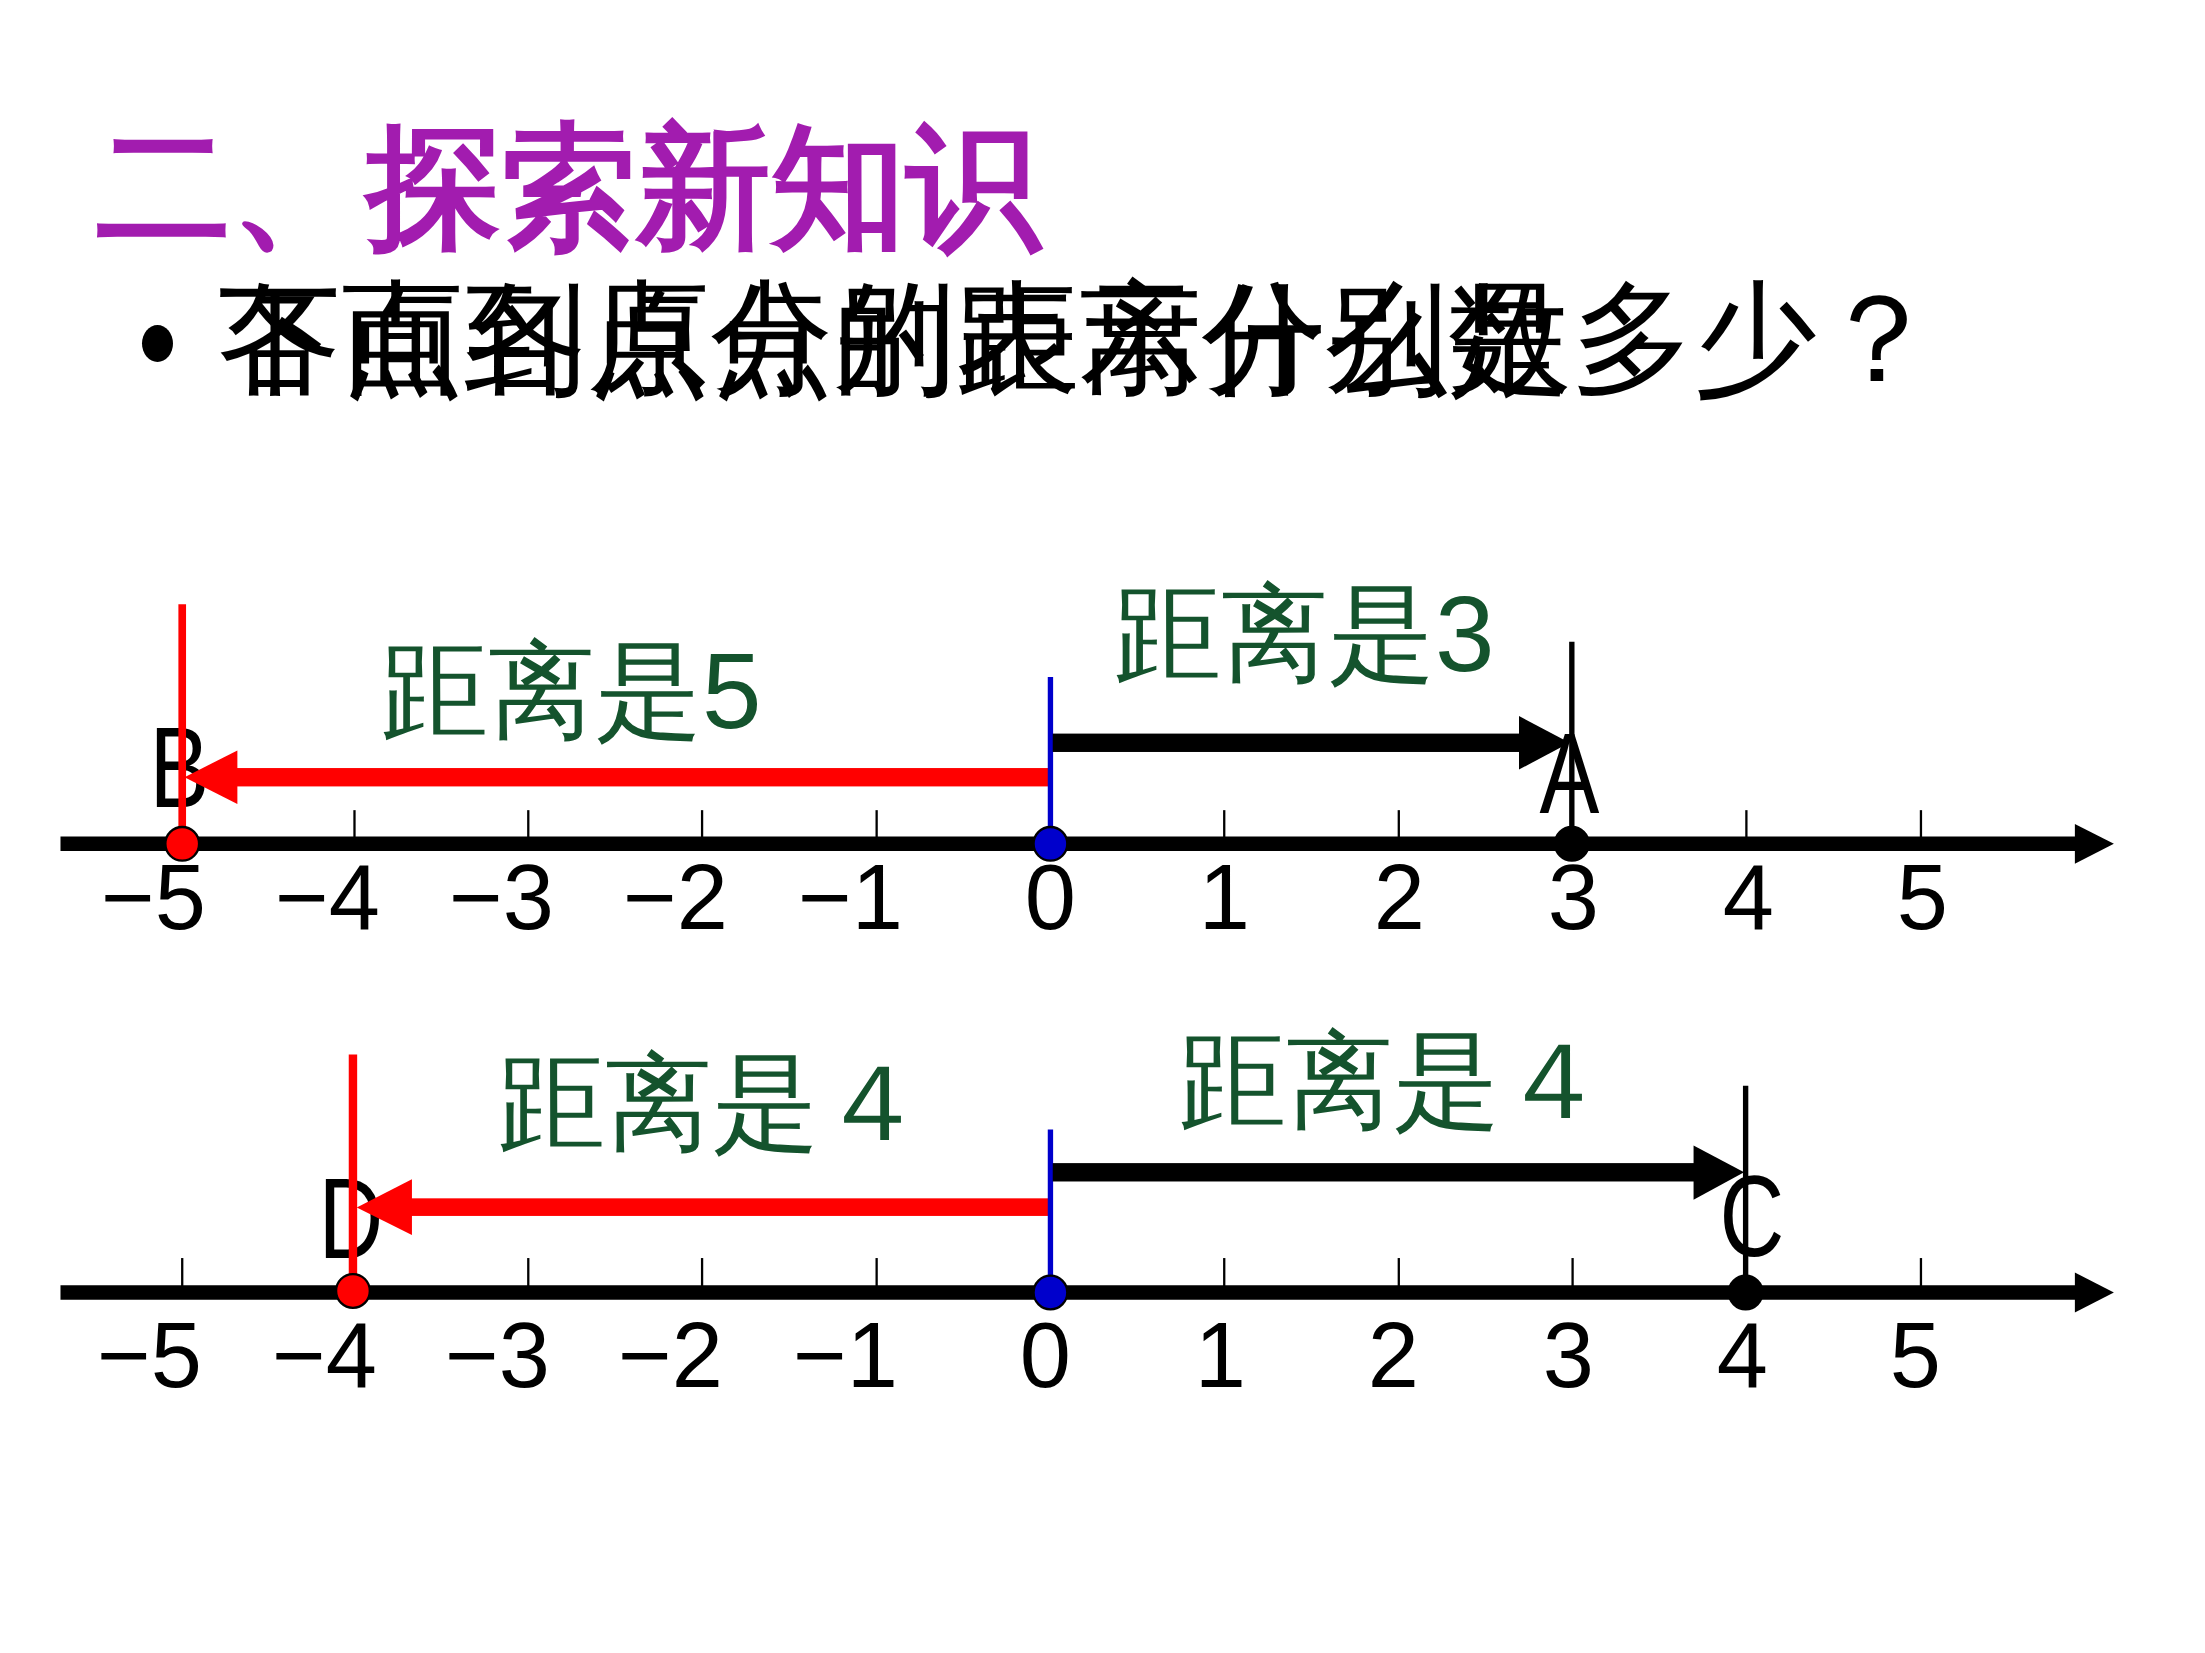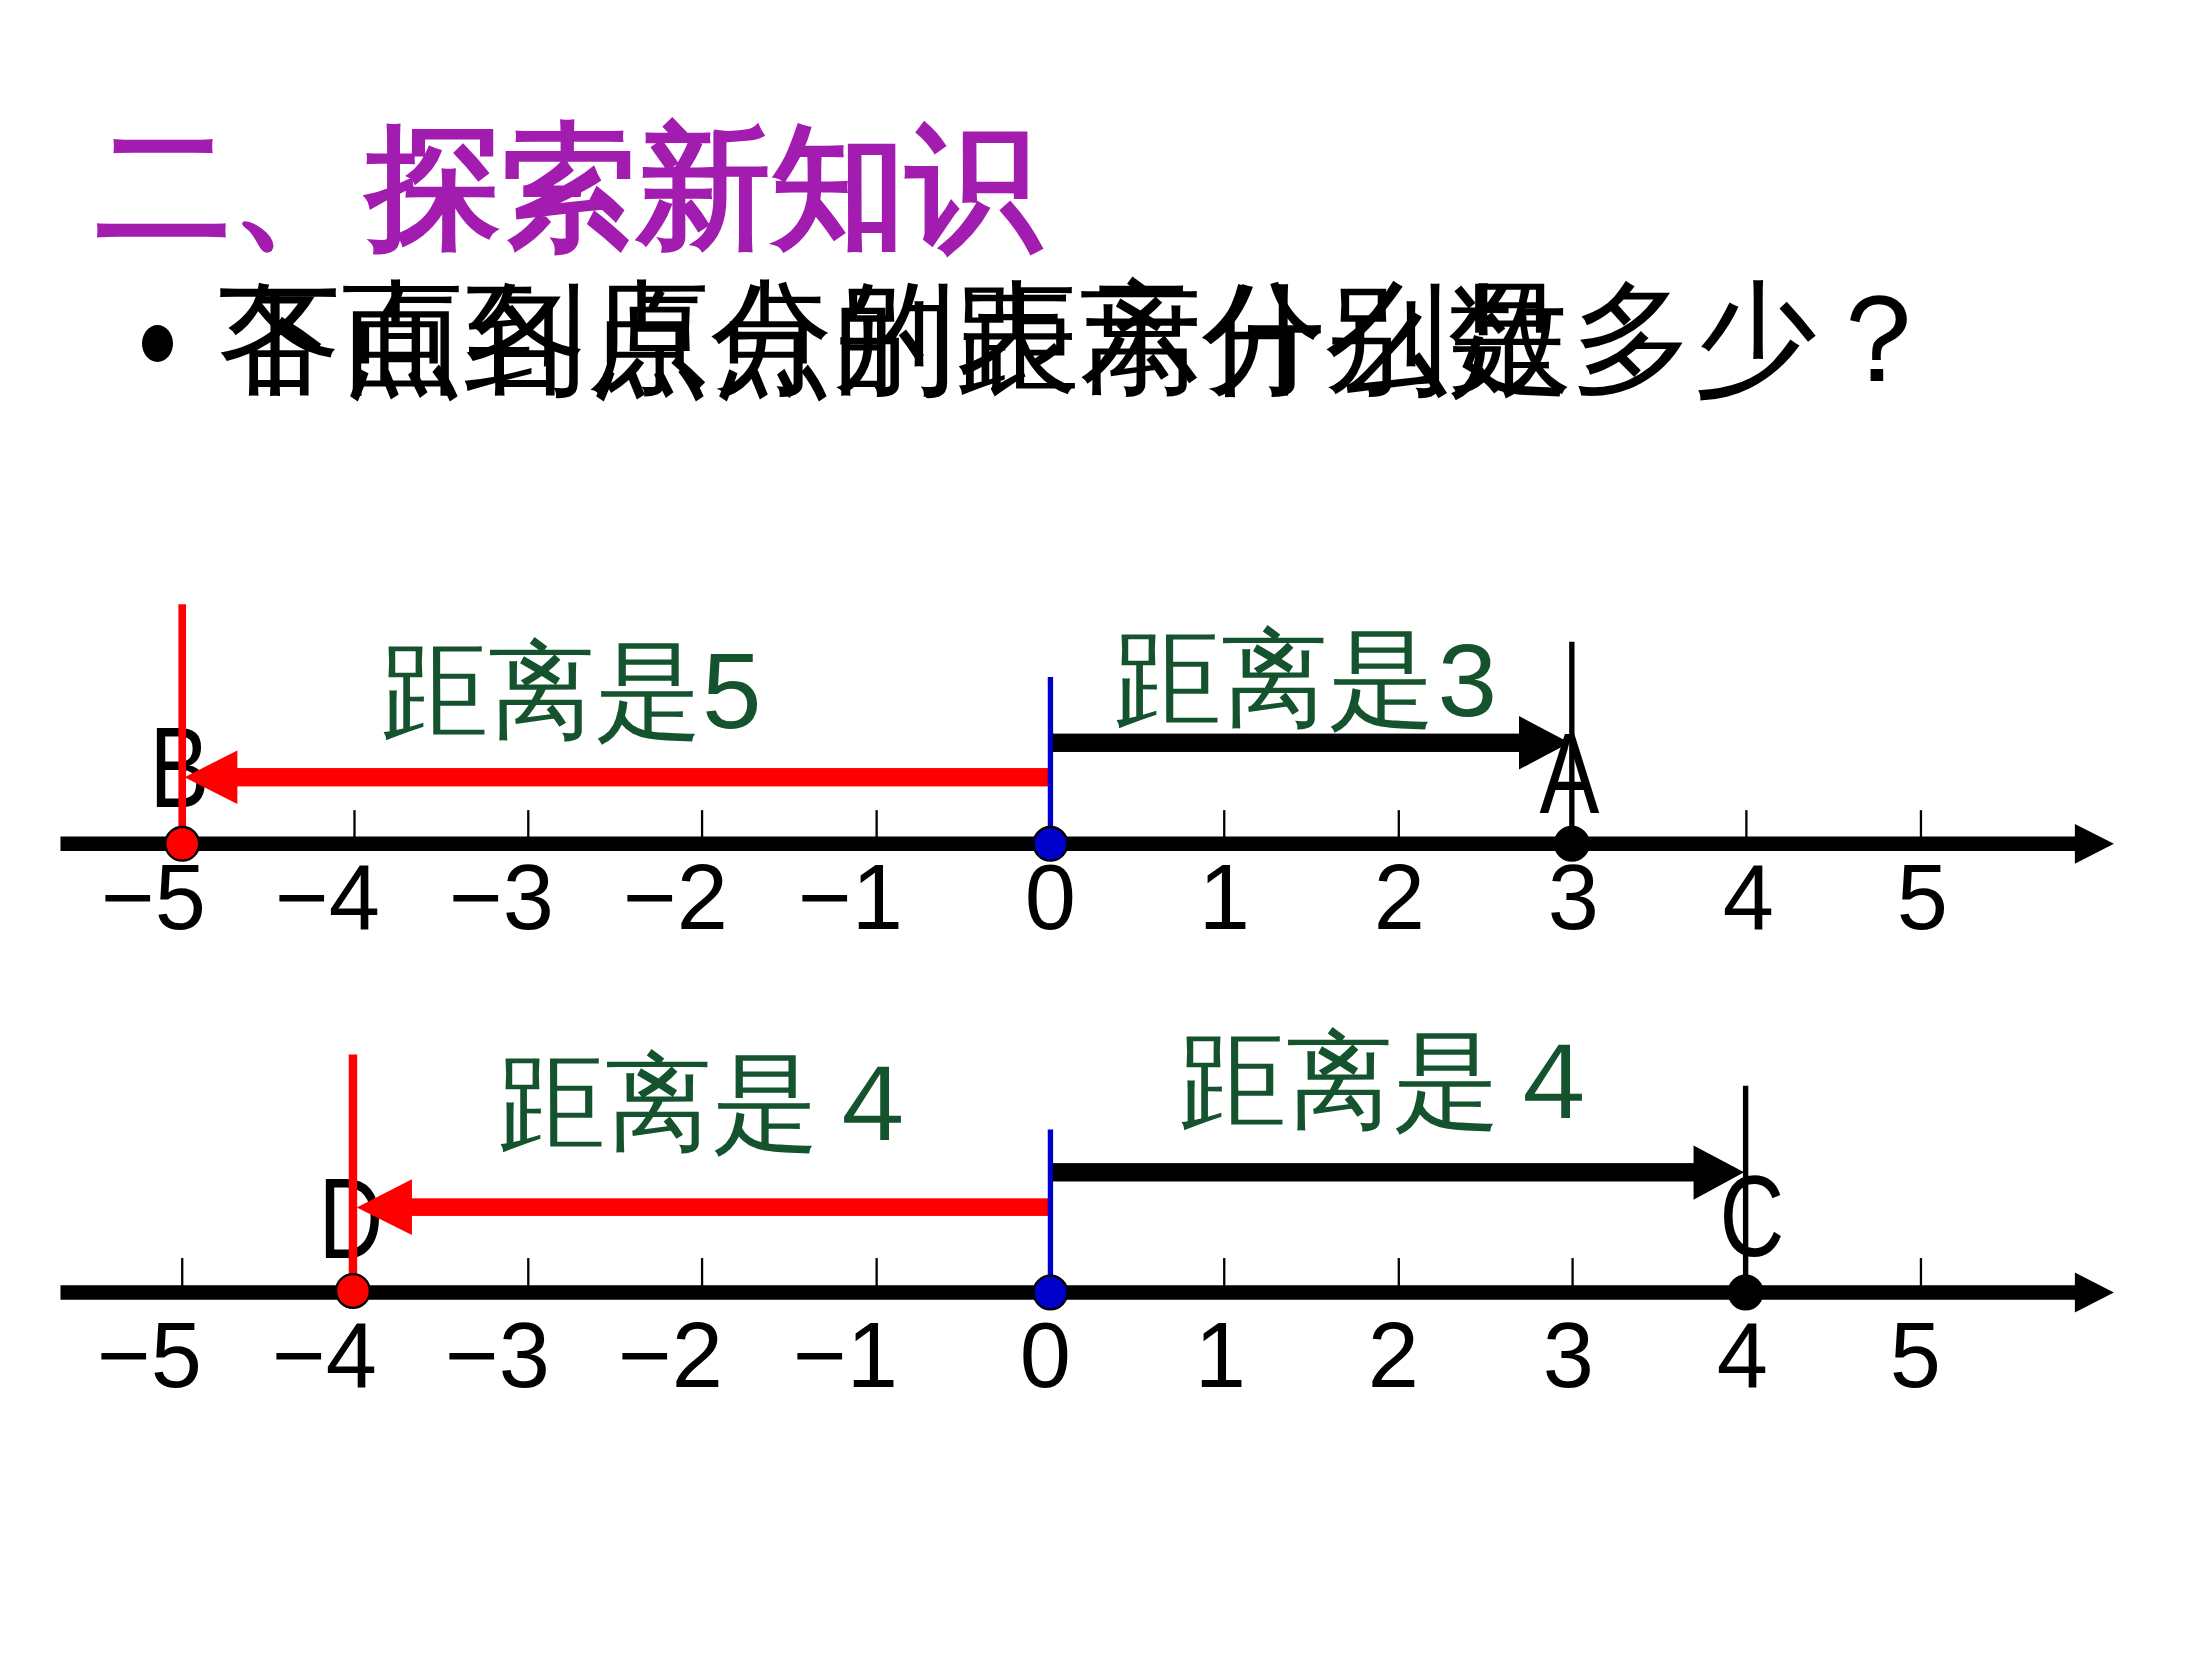--- a/index.html
+++ b/index.html
@@ -102,21 +102,21 @@
     <rect x="1375" y="1519" width="840" height="24" fill="#000000"></rect>
     <polygon points="2212,1496 2278,1531 2212,1567" fill="#000000"></polygon>
 
     <circle cx="461" cy="1686" r="22" fill="#FF0000" stroke="#000" stroke-width="3"></circle>
     <circle cx="1372" cy="1688" r="22" fill="#0000CC" stroke="#000" stroke-width="3"></circle>
     <circle cx="2280" cy="1688" r="22" fill="#000000" stroke="#000" stroke-width="3"></circle>
   </g>
 </svg>
 
 <div class="abs dist-label text-layer" style="left:381px; top:638px;">距离是5</div>
-<div class="abs dist-label text-layer" style="left:1114px; top:634px;font-family:Liberation Mono, monospace;">距离是3</div>
+<div class="abs dist-label text-layer" style="left:1114px; top:581px;">距离是3</div>
 <div class="abs dist-label text-layer" style="left:498px; top:1050px;">距离是４</div>
 <div class="abs dist-label text-layer" style="left:1179px; top:1028px;">距离是４</div>
 
 <div class="text-layer">
   <div class="tick-label" style="left:83px; top:851px;">−5</div>
   <div class="tick-label" style="left:257px; top:851px;">−4</div>
   <div class="tick-label" style="left:431px; top:851px;">−3</div>
   <div class="tick-label" style="left:605px; top:851px;">−2</div>
   <div class="tick-label" style="left:780px; top:851px;">−1</div>
   <div class="tick-label" style="left:953px; top:851px;">0</div>

